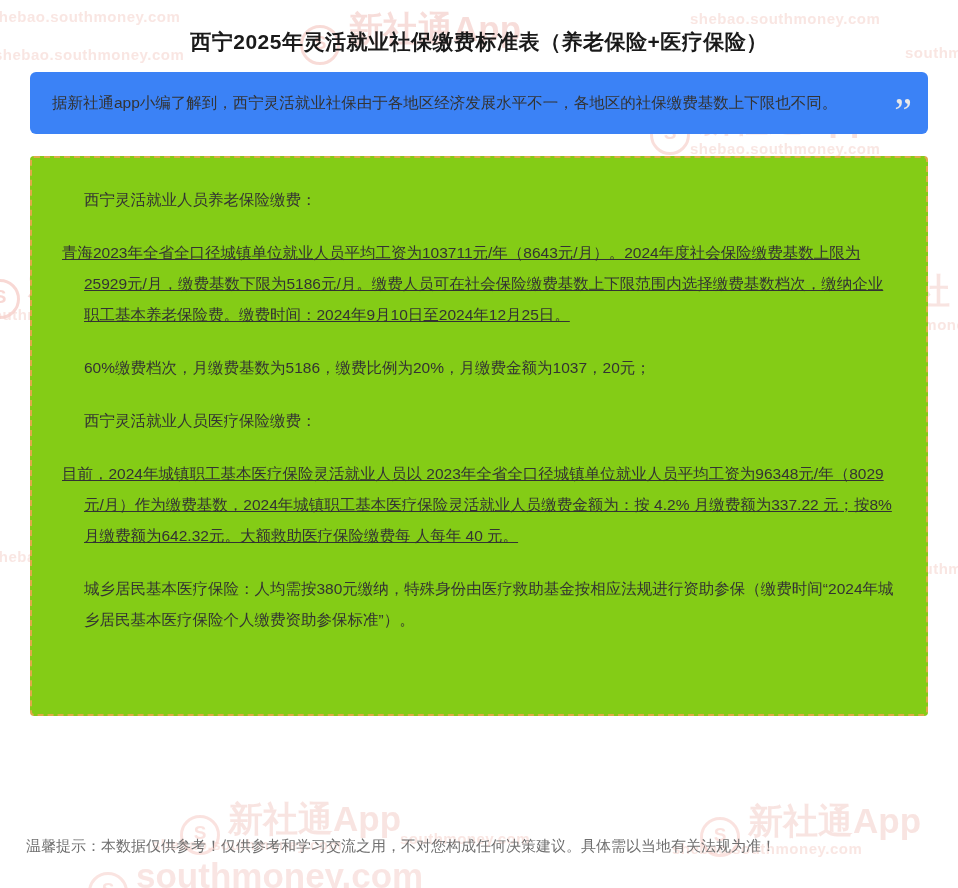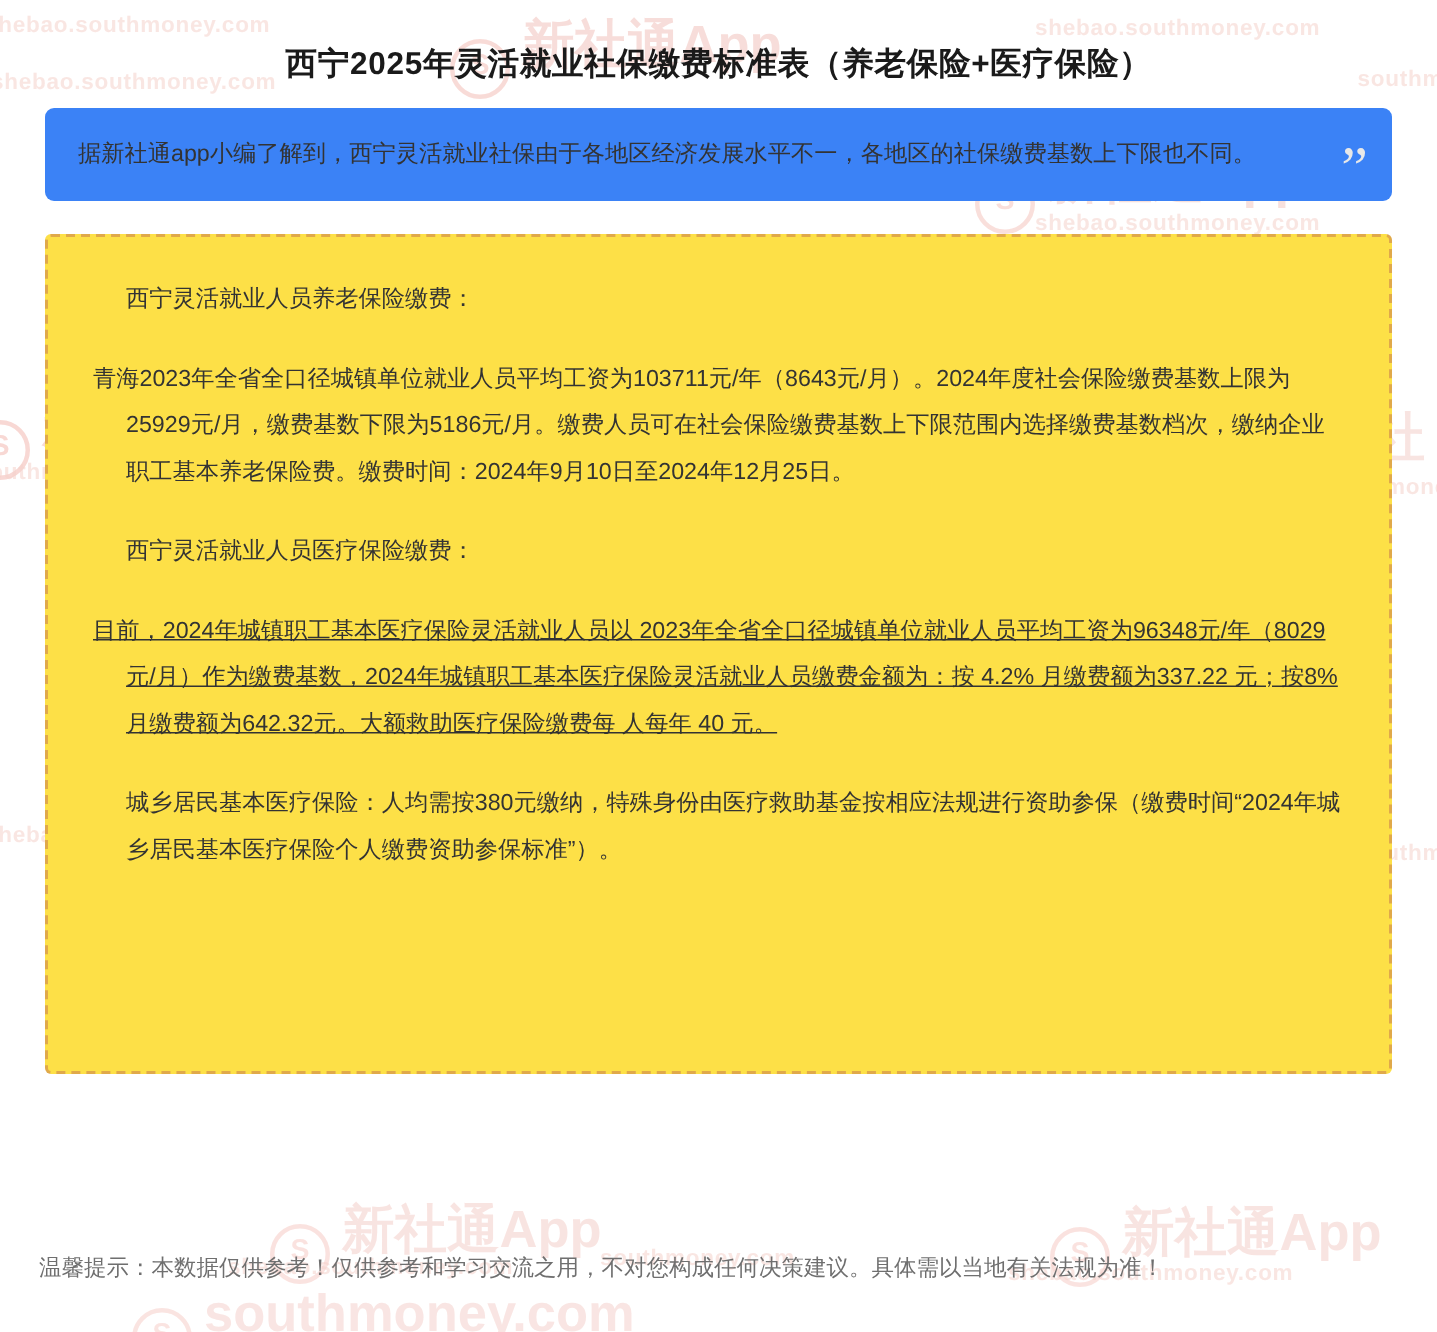--- a/index.html
+++ b/index.html
@@ -108,21 +108,21 @@
     font-size: 17px;
     font-weight: bold;
     padding: 8px 30px 9px 22px;
     border-radius: 5px 5px 0 0;
     letter-spacing: 1px;
   }
 
   .card {
     margin: 0 12px;
     border: 2px dashed #e0a94a;
-    background: #fde047;
+    background: #84cc16;
     border-radius: 4px;
     padding: 26px 30px 30px;
     box-sizing: border-box;
     min-height: 560px;
   }
   .card p {
     margin: 0 0 22px;
     font-size: 15.5px;
     line-height: 31px;
     color: #333333;
@@ -208,21 +208,22 @@
   <div class="title">西宁2025年灵活就业社保缴费标准表（养老保险+医疗保险）</div>
 
   <div class="intro">
     <span>据新社通app小编了解到，西宁灵活就业社保由于各地区经济发展水平不一，各地区的社保缴费基数上下限也不同。</span>
     <span class="quote-mark">”</span>
   </div>
 
 
   <div class="card">
     <p class="indent">西宁灵活就业人员养老保险缴费：</p>
-    <p class="hang" style="padding-left:22px;">青海2023年全省全口径城镇单位就业人员平均工资为103711元/年（8643元/月）。2024年度社会保险缴费基数上限为25929元/月，缴费基数下限为5186元/月。缴费人员可在社会保险缴费基数上下限范围内选择缴费基数档次，缴纳企业职工基本养老保险费。缴费时间：2024年9月10日至2024年12月25日。</p>
+    <p class="hang" style="padding-left:22px;text-decoration:underline;">青海2023年全省全口径城镇单位就业人员平均工资为103711元/年（8643元/月）。2024年度社会保险缴费基数上限为25929元/月，缴费基数下限为5186元/月。缴费人员可在社会保险缴费基数上下限范围内选择缴费基数档次，缴纳企业职工基本养老保险费。缴费时间：2024年9月10日至2024年12月25日。</p>
+    <p class="indent">60%缴费档次，月缴费基数为5186，缴费比例为20%，月缴费金额为1037，20元；</p>
     <p class="indent">西宁灵活就业人员医疗保险缴费：</p>
     <p class="hang" style="padding-left:22px;text-decoration:underline;">目前，2024年城镇职工基本医疗保险灵活就业人员以 2023年全省全口径城镇单位就业人员平均工资为96348元/年（8029元/月）作为缴费基数，2024年城镇职工基本医疗保险灵活就业人员缴费金额为：按 4.2% 月缴费额为337.22 元；按8%月缴费额为642.32元。大额救助医疗保险缴费每 人每年 40 元。</p>
     <p class="indent">城乡居民基本医疗保险：人均需按380元缴纳，特殊身份由医疗救助基金按相应法规进行资助参保（缴费时间“2024年城乡居民基本医疗保险个人缴费资助参保标准”）。</p>
   </div>
 
 </div>
 
 <div class="footer-note">温馨提示：本数据仅供参考！仅供参考和学习交流之用，不对您构成任何决策建议。具体需以当地有关法规为准！</div>
 
 </body></html>

